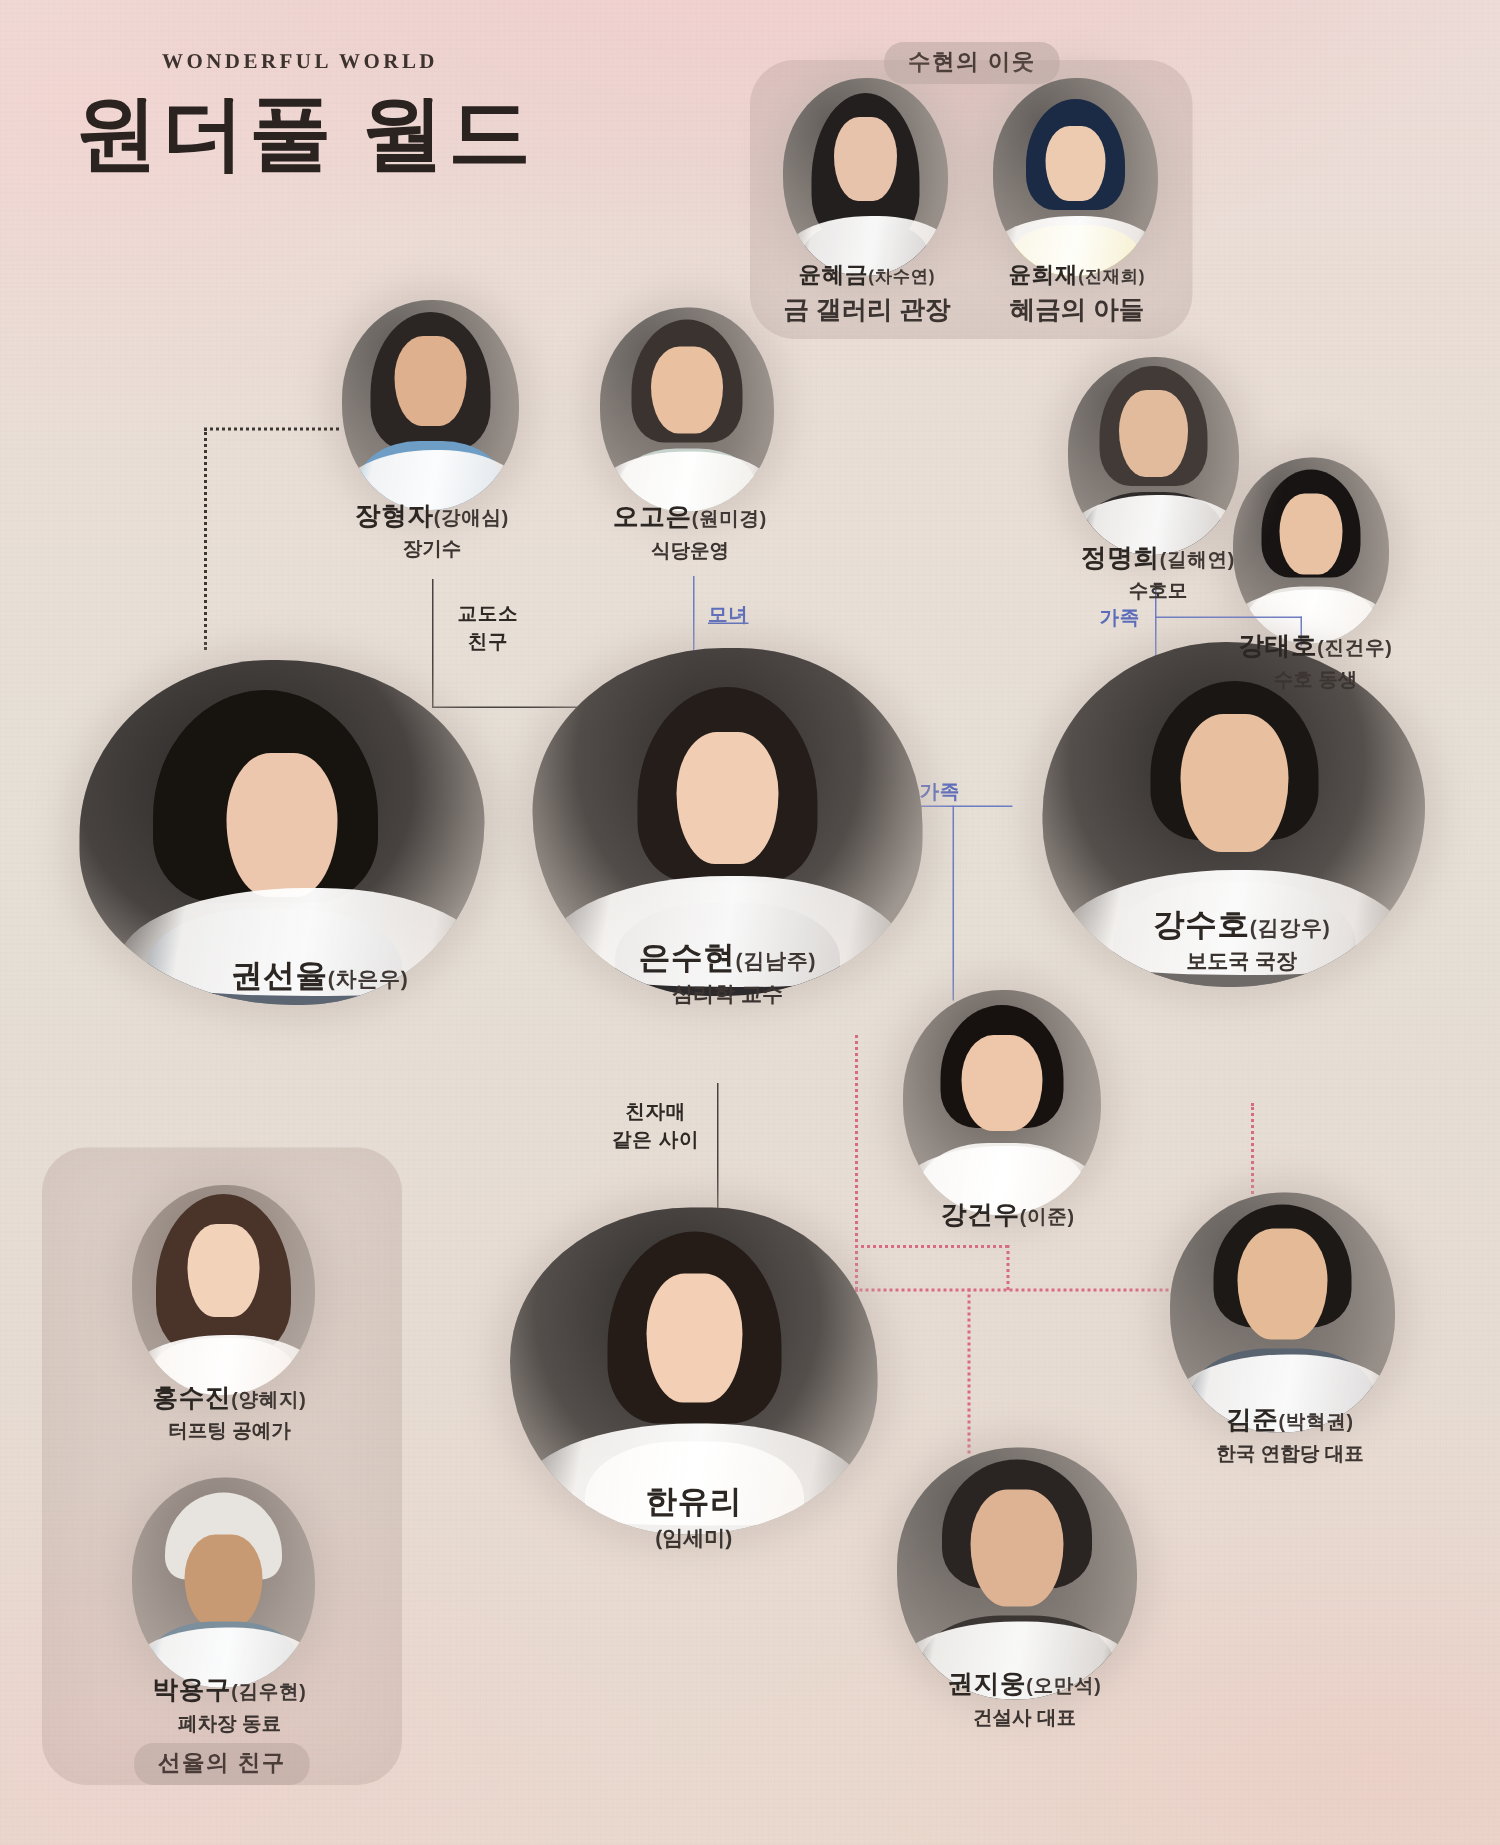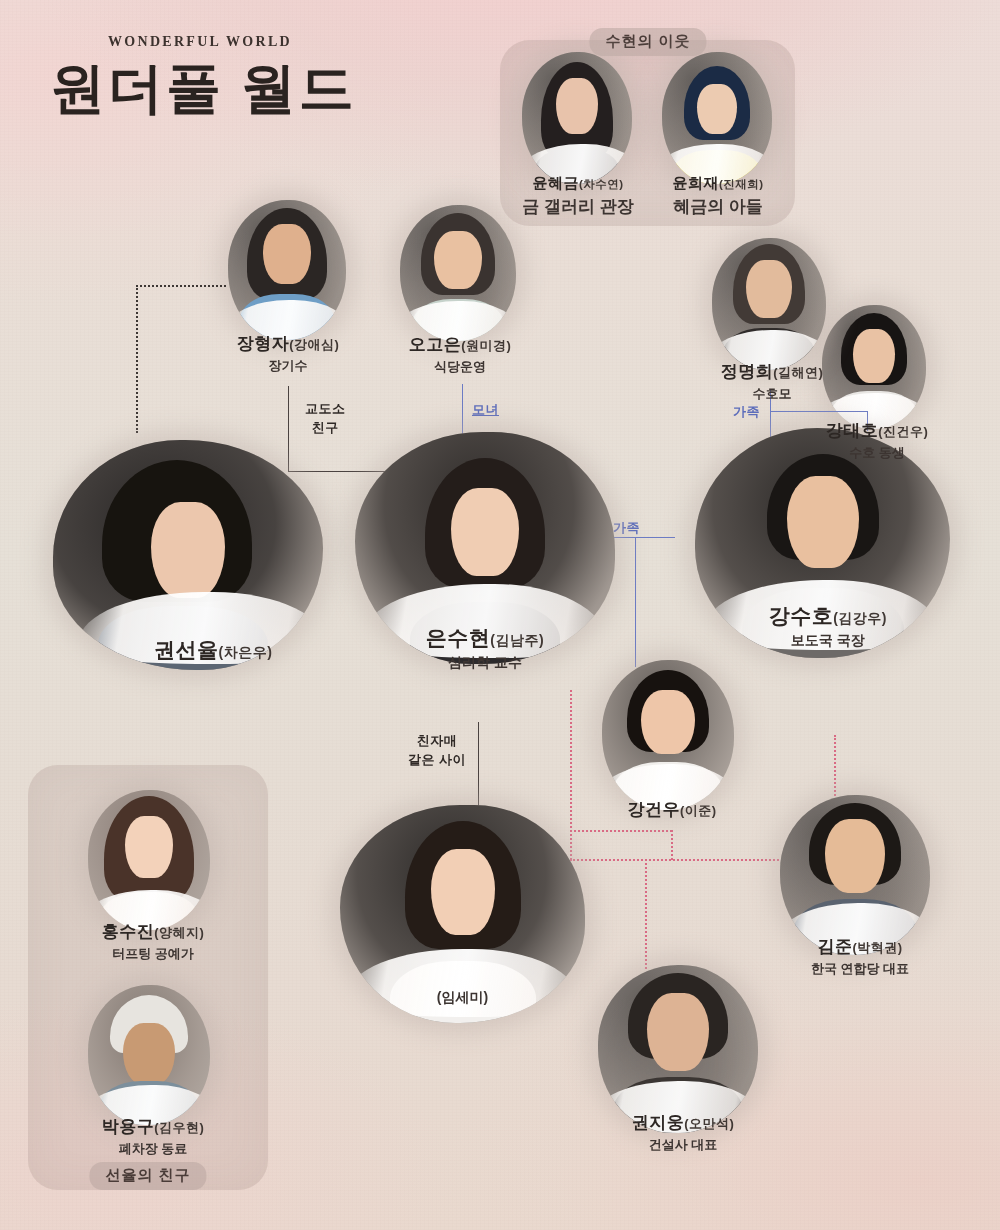--- a/index.html
+++ b/index.html
@@ -404,20 +404,23 @@
 
   <div class="node" style="left:335px; top:805px; width:255px; height:240px; z-index:5;">
     <div class="photo" style="width:245px; height:218px; left:5px; top:0; border-radius:50% 46% 52% 48% / 48% 52% 46% 54%;">
       <div class="inkblot" style="background: radial-gradient(ellipse at 46% 34%, rgba(30,28,27,0.90) 0%, rgba(44,40,38,0.70) 45%, rgba(100,94,90,0.24) 70%, rgba(0,0,0,0) 86%);"></div>
       <div class="hair" style="width:116px; height:128px; top:16px; background:#251c17;"></div>
       <div class="face" style="width:64px; height:86px; top:44px; background:#f2cfb5;"></div>
       <div class="body" style="width:146px; height:62px; background:#f2f0ee;"></div>
       <div class="brush" style="width:232px; height:68px; bottom:6px; left:50%;"></div>
     </div>
     <div class="label" style="top:182px; width:230px;">
+      <div class="name lg">
+        <span>한유리</span>
+      </div>
       <div class="role lg">(임세미)</div>
     </div>
   </div>
 
   <div class="node" style="left:598px; top:965px; width:170px; height:200px; z-index:6;">
     <div class="photo" style="width:160px; height:168px; left:0; top:0;">
       <div class="inkblot"></div>
       <div class="hair" style="width:100px; height:86px; top:8px; background:#2a2522;"></div>
       <div class="face" style="width:62px; height:78px; top:28px; background:#ddb394;"></div>
       <div class="body" style="width:130px; height:56px; background:#3b3633;"></div>

